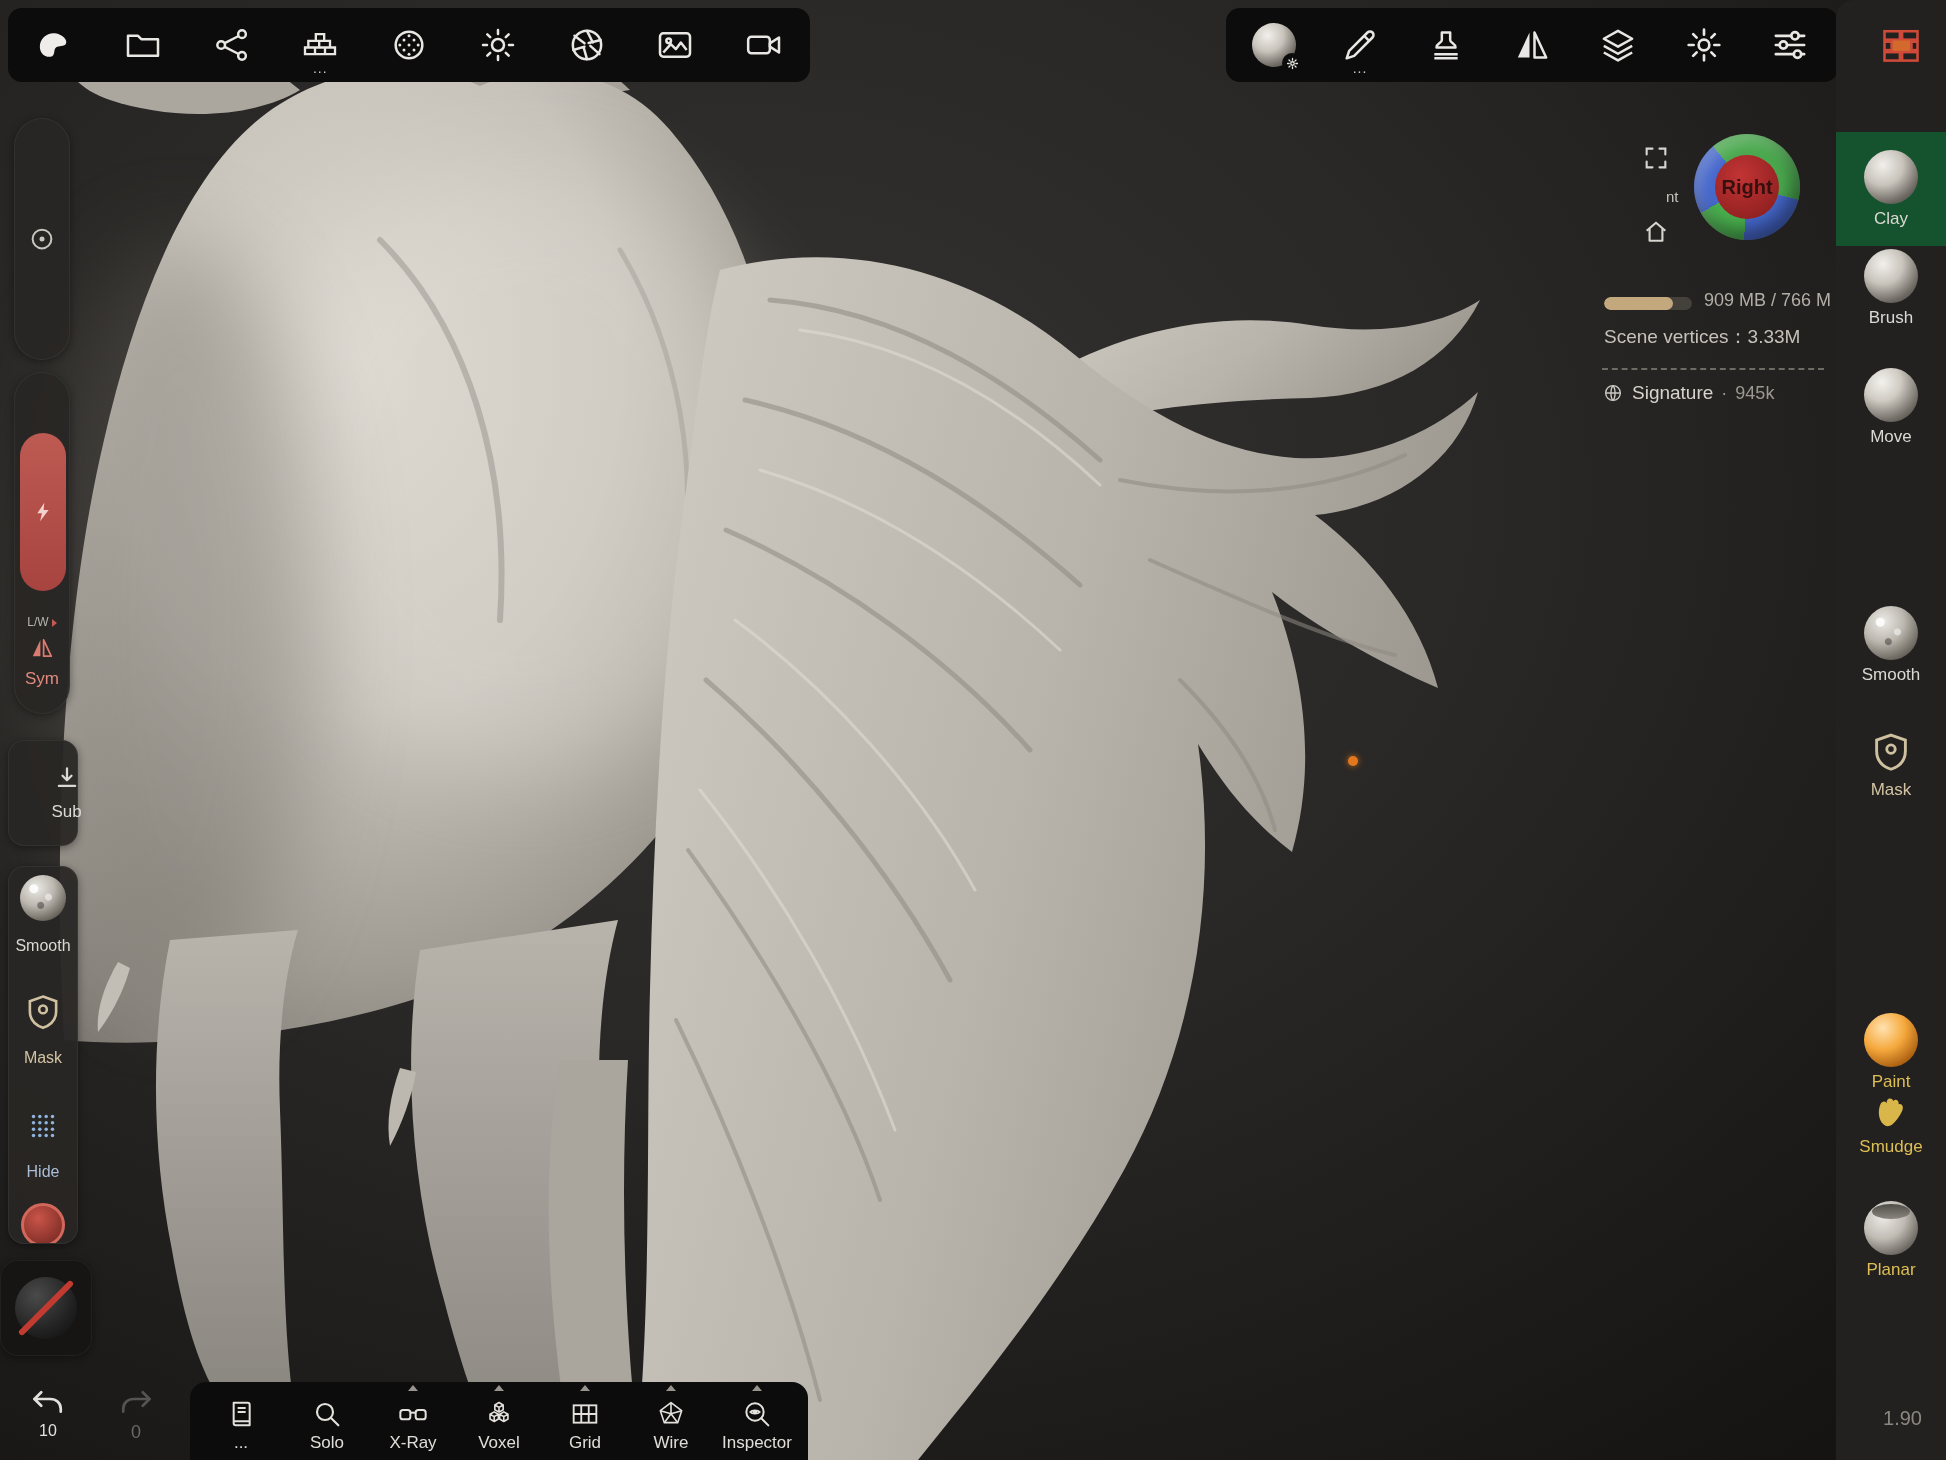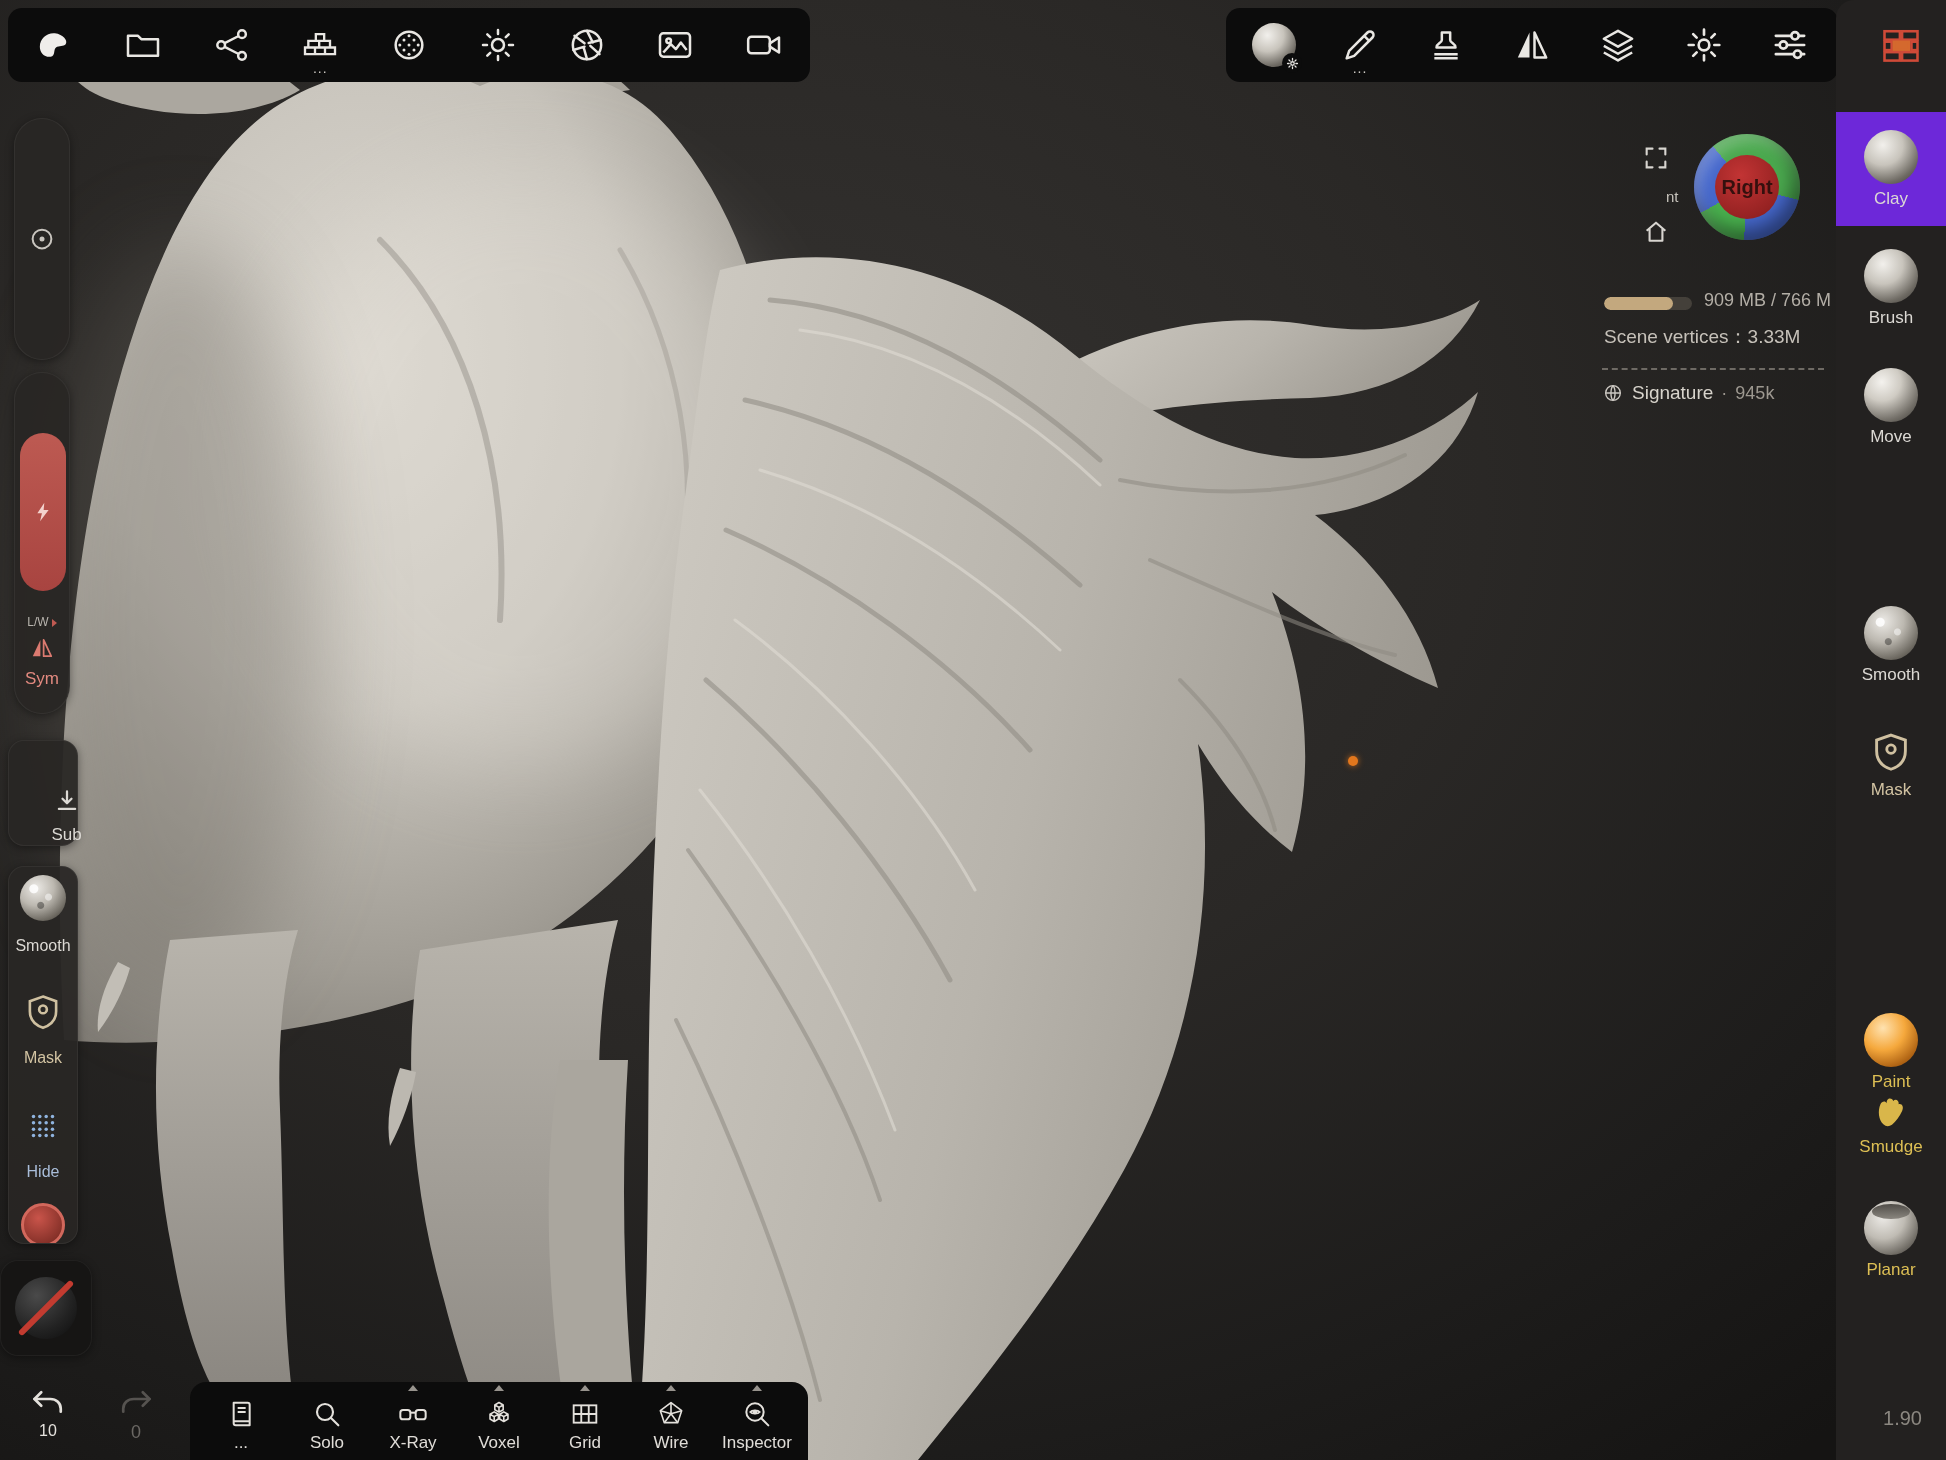--- a/index.html
+++ b/index.html
@@ -23,21 +23,21 @@
      background:radial-gradient(circle at 35% 28%,#f2f0ec,#c8c4bc 38%,#6e6a63 72%,#403d39 95%);position:relative;}
   .matcap-gear{position:absolute;right:-6px;bottom:-6px;width:20px;height:20px;border-radius:50%;
      background:#0c0c0c;display:flex;align-items:center;justify-content:center;}
   .brick-btn{position:absolute;right:14px;top:14px;width:62px;height:62px;z-index:7;display:flex;
      align-items:center;justify-content:center;}
   
   .strip{position:absolute;right:0;top:0;width:110px;height:1460px;background:#232120;
          border-radius:18px 0 0 0;z-index:6;}
   .tool-item{position:absolute;right:0;width:110px;height:114px;display:flex;flex-direction:column;
              align-items:center;justify-content:center;gap:5px;}
-  .tool-item.selected{background:#6d28d9;}
+  .tool-item.selected{background:#14532d;margin-top:20px;}
   .tool-label{font-size:17px;}
   .lc-w{color:#dcd9d4}.lc-blue{color:#7fb2e2}.lc-tan{color:#d2c3a2}.lc-yel{color:#ddbf54}
   .sphere{width:54px;height:54px;border-radius:50%;}
   .s-grey{background:radial-gradient(circle at 35% 28%,#f2f0ec,#c8c4bc 38%,#6e6a63 72%,#403d39 95%);}
   .s-grey2{background:radial-gradient(circle at 33% 26%,#f4f2ee,#cfcbc3 35%,#76726b 70%,#44413c 92%);}
   .s-rock{background:radial-gradient(circle at 30% 30%,rgba(255,255,255,.85) 0 4px,transparent 5px),
           radial-gradient(circle at 62% 48%,rgba(255,255,255,.5) 0 3px,transparent 4px),
           radial-gradient(circle at 45% 66%,rgba(0,0,0,.35) 0 3px,transparent 4px),
           radial-gradient(circle at 35% 28%,#eceae6,#bcb8b0 40%,#6b675f 75%,#3e3b37 95%);}
   .s-orange{background:radial-gradient(circle at 35% 28%,#ffe2b0,#f5a83c 42%,#b06414 75%,#7a420c 95%);}
@@ -69,21 +69,21 @@
   .pill1{left:14px;top:118px;width:56px;height:242px;border-radius:28px;display:flex;align-items:center;justify-content:center;}
   .pill2{left:14px;top:372px;width:56px;height:342px;border-radius:28px;}
   .red-slider{position:absolute;left:5px;top:60px;width:46px;height:158px;border-radius:23px;
      background:linear-gradient(#bd5a52,#a84440);display:flex;align-items:center;justify-content:center;}
   .lw{position:absolute;left:0;right:0;top:242px;text-align:center;font-size:12px;color:#b8b4ae;}
   .lw::after{content:"";display:inline-block;margin-left:3px;border-top:4px solid transparent;
      border-bottom:4px solid transparent;border-left:5px solid #c05a52;vertical-align:middle;}
   .sym-tri{position:absolute;left:0;right:0;top:262px;display:flex;justify-content:center;}
   .sym-lab{position:absolute;left:0;right:0;top:296px;text-align:center;font-size:17px;color:#e2897f;}
   .sub-panel{left:8px;top:740px;width:70px;height:106px;border-radius:16px;display:flex;flex-direction:column;
-     align-items:center;justify-content:flex-end;gap:8px;padding-left:47px;}
+     align-items:center;justify-content:center;gap:8px;padding-left:47px;}
   .sub-lab{font-size:17px;color:#dcd9d4;}
   .tools-panel{left:8px;top:866px;width:70px;height:378px;border-radius:16px;overflow:hidden;}
   .tp-item{position:absolute;left:0;right:0;display:flex;justify-content:center;}
   .tp-lab{position:absolute;left:0;right:0;text-align:center;font-size:16px;}
   .l-sphere{width:46px;height:46px;border-radius:50%;}
   .red-ring{width:44px;height:44px;border-radius:50%;background:radial-gradient(circle at 38% 32%,#c9544a,#7c2c24 85%);
      border:3px solid #d2685c;}
   .nomat-panel{left:0;top:1260px;width:92px;height:96px;border-radius:18px;background:#161514;display:flex;
      align-items:center;justify-content:center;}
   .nomat-sphere{position:relative;width:62px;height:62px;border-radius:50%;

